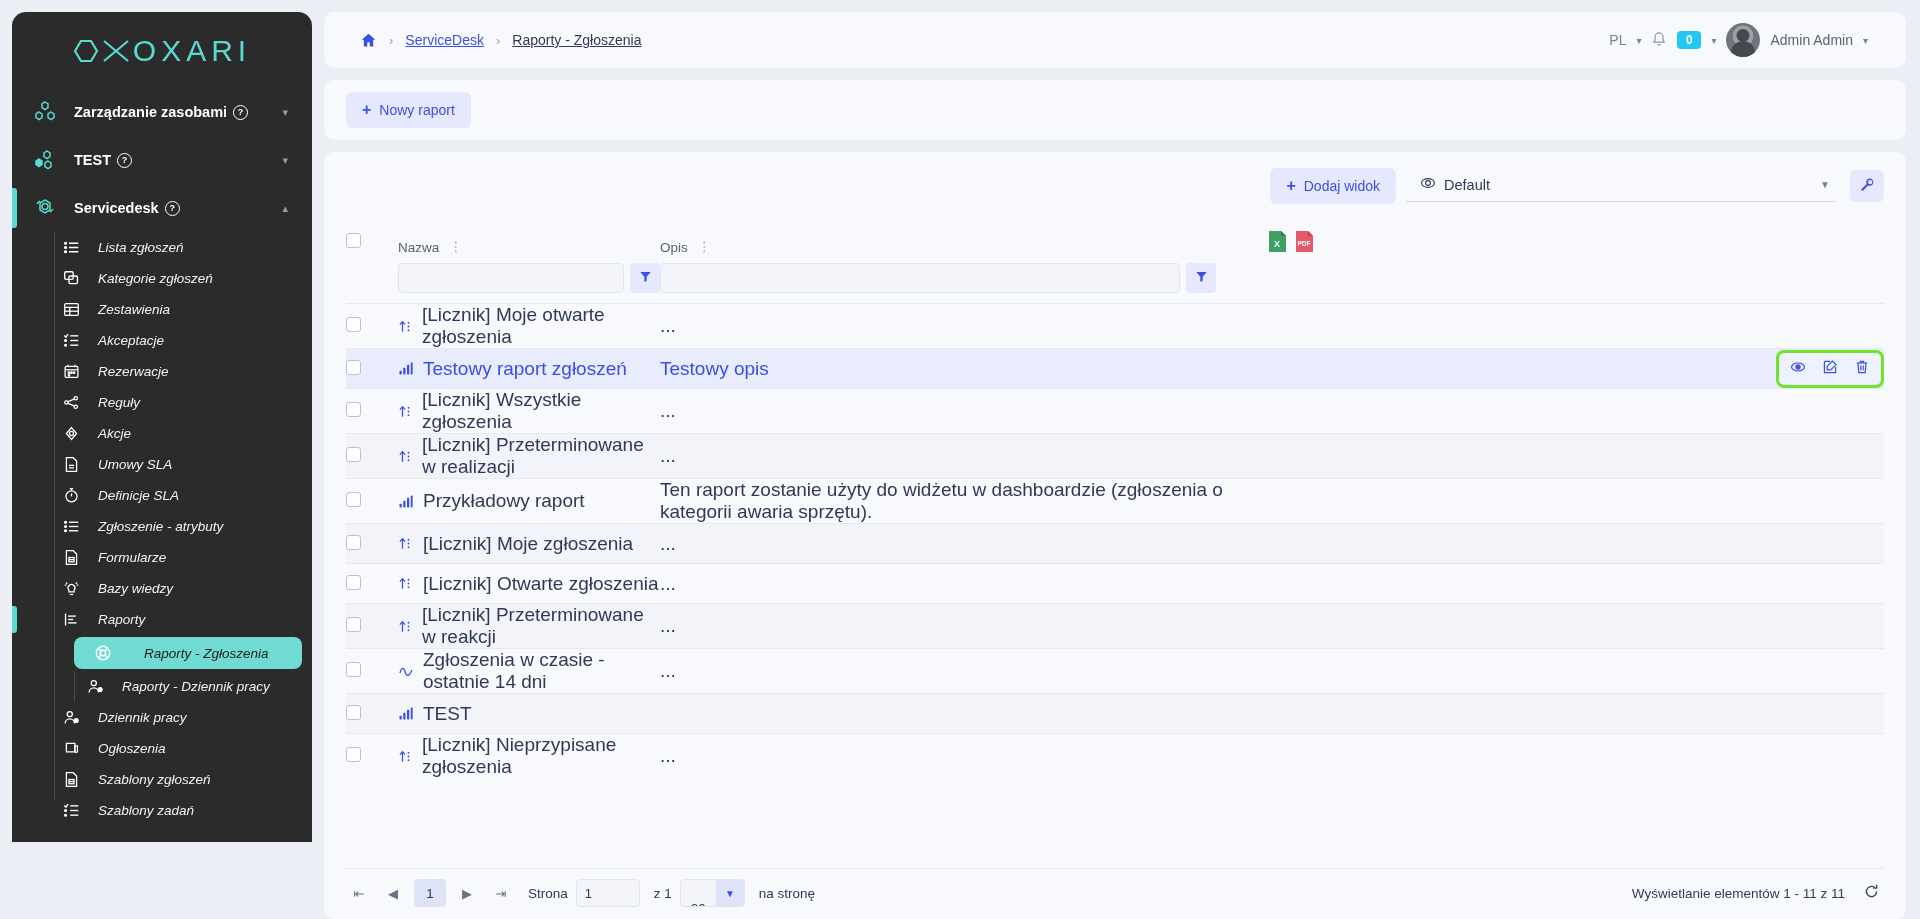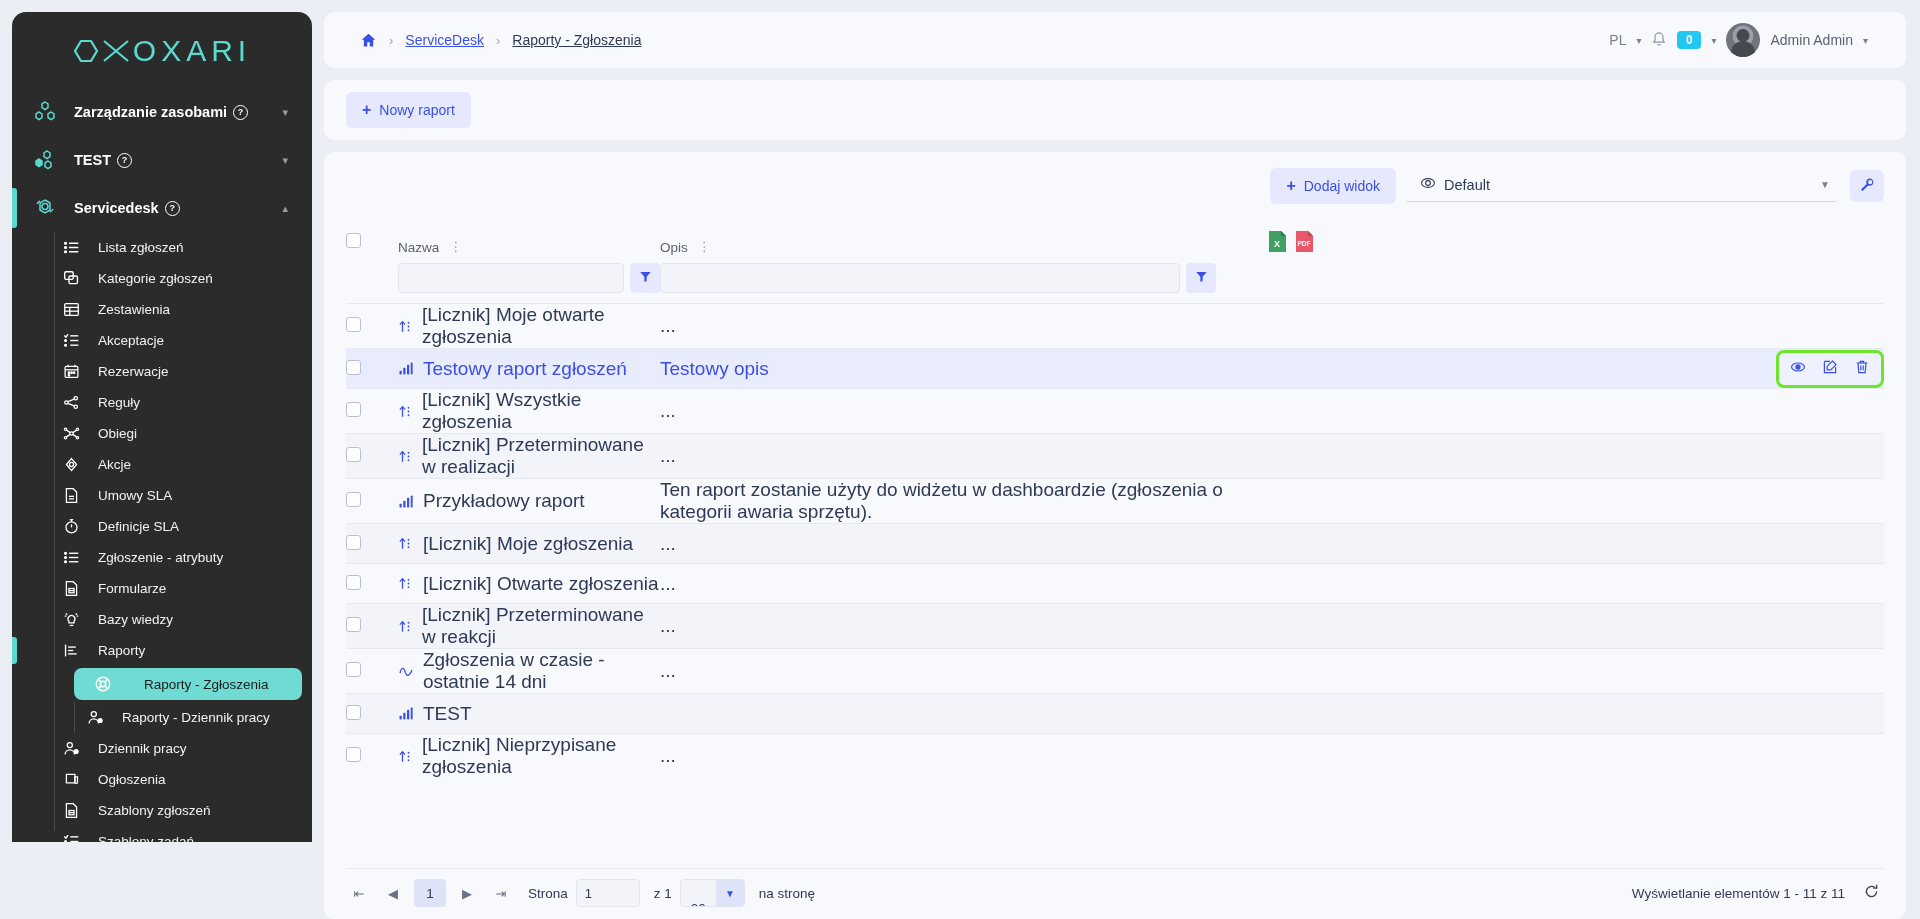--- a/index.html
+++ b/index.html
@@ -45,21 +45,21 @@
     display: inline-flex; align-items: center; justify-content: center;
     width: 15px; height: 15px; border-radius: 50%;
     border: 1.4px solid #ffffff; font-size: 9px; font-weight: bold;
     line-height: 1; color: #fff;
   }
   .chev { color: #9b9b9b; font-size: 11px; padding-right: 6px; }
   .nav-group.active::before {
     content: ""; position: absolute; left: 0; top: 4px; bottom: 4px;
     width: 5px; background: #5ad9cf; border-radius: 0 3px 3px 0;
   }
-  .subnav { position: relative; }
+  .subnav { position: relative; font-style: italic; }
   .subnav::before {
     content: ""; position: absolute; left: 42px; top: 0; bottom: 26px;
     width: 1px; background: #4a4a4a;
   }
   .sub-item {
     display: flex; align-items: center; gap: 14px;
     padding: 7px 14px 7px 46px; cursor: pointer; position: relative;
     font-size: 13.5px; color: #f2f2f2;
   }
   .sub-item .sicon { width: 26px; display: flex; justify-content: center; color: #fff; }
@@ -380,36 +380,20 @@
               <circle cx="4" cy="10" r="2"></circle>
                 <circle cx="15" cy="5" r="2"></circle>
                 <circle cx="15" cy="15" r="2"></circle>
               <line x1="6" y1="9" x2="13" y2="6"></line>
                 <line x1="6" y1="11" x2="13" y2="14"></line>
             </svg>
           </span>
           <span class="slabel">Reguły</span>
         </div>
 
-        <div class="sub-item">
-          <span class="sicon">
-            <svg width="17" height="17" viewBox="0 0 20 20" fill="none" stroke="#fff" stroke-width="1.5">
-              <circle cx="10" cy="10" r="2"></circle>
-                <circle cx="3" cy="5" r="1.4"></circle>
-                <circle cx="17" cy="5" r="1.4"></circle>
-              <circle cx="3" cy="15" r="1.4"></circle>
-                <circle cx="17" cy="15" r="1.4"></circle>
-              <line x1="4" y1="6" x2="8.5" y2="9"></line>
-                <line x1="16" y1="6" x2="11.5" y2="9"></line>
-              <line x1="4" y1="14" x2="8.5" y2="11"></line>
-                <line x1="16" y1="14" x2="11.5" y2="11"></line>
-            </svg>
-          </span>
-          <span class="slabel">Obiegi</span>
-        </div>
 
         <div class="sub-item">
           <span class="sicon">
             <svg width="17" height="17" viewBox="0 0 20 20" fill="none" stroke="#fff" stroke-width="1.5">
               <polygon points="10,3 16,10 10,17 4,10"></polygon>
                 <circle cx="10" cy="10" r="2.4"></circle>
             </svg>
           </span>
           <span class="slabel">Akcje</span>
         </div>

